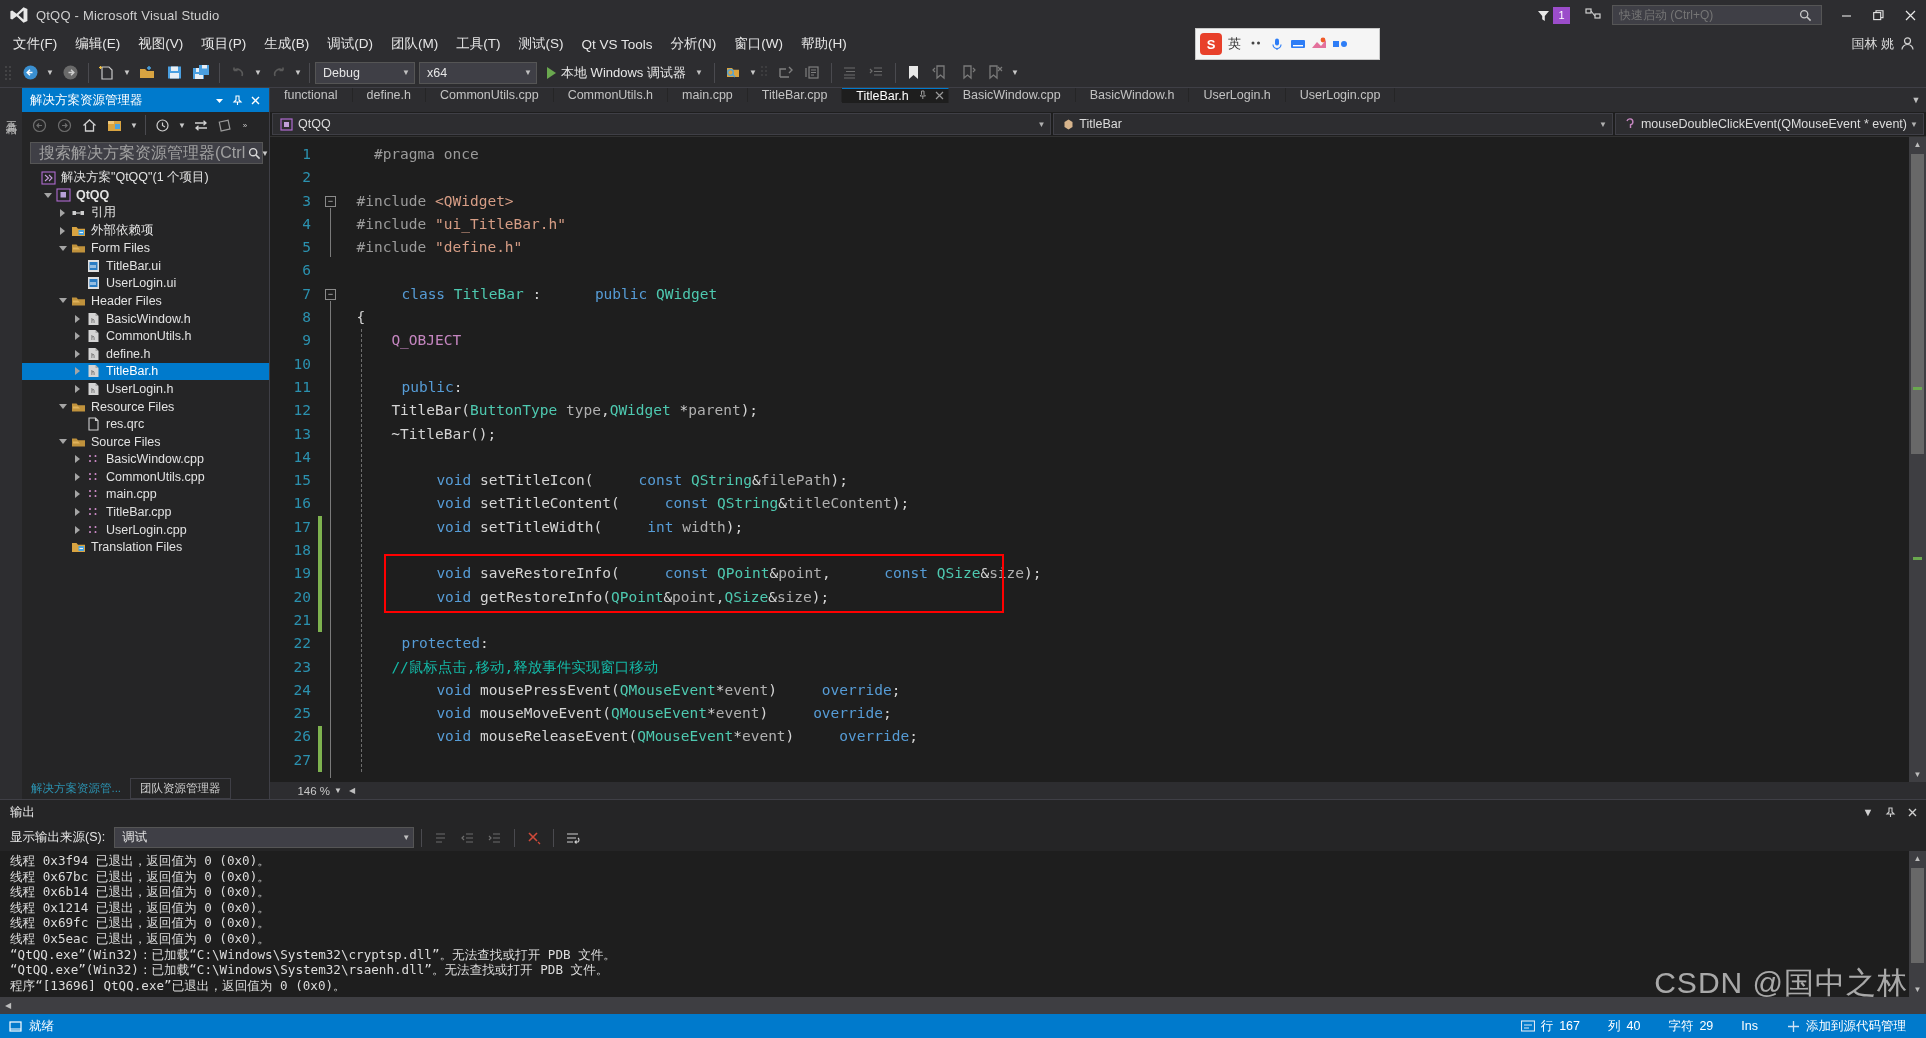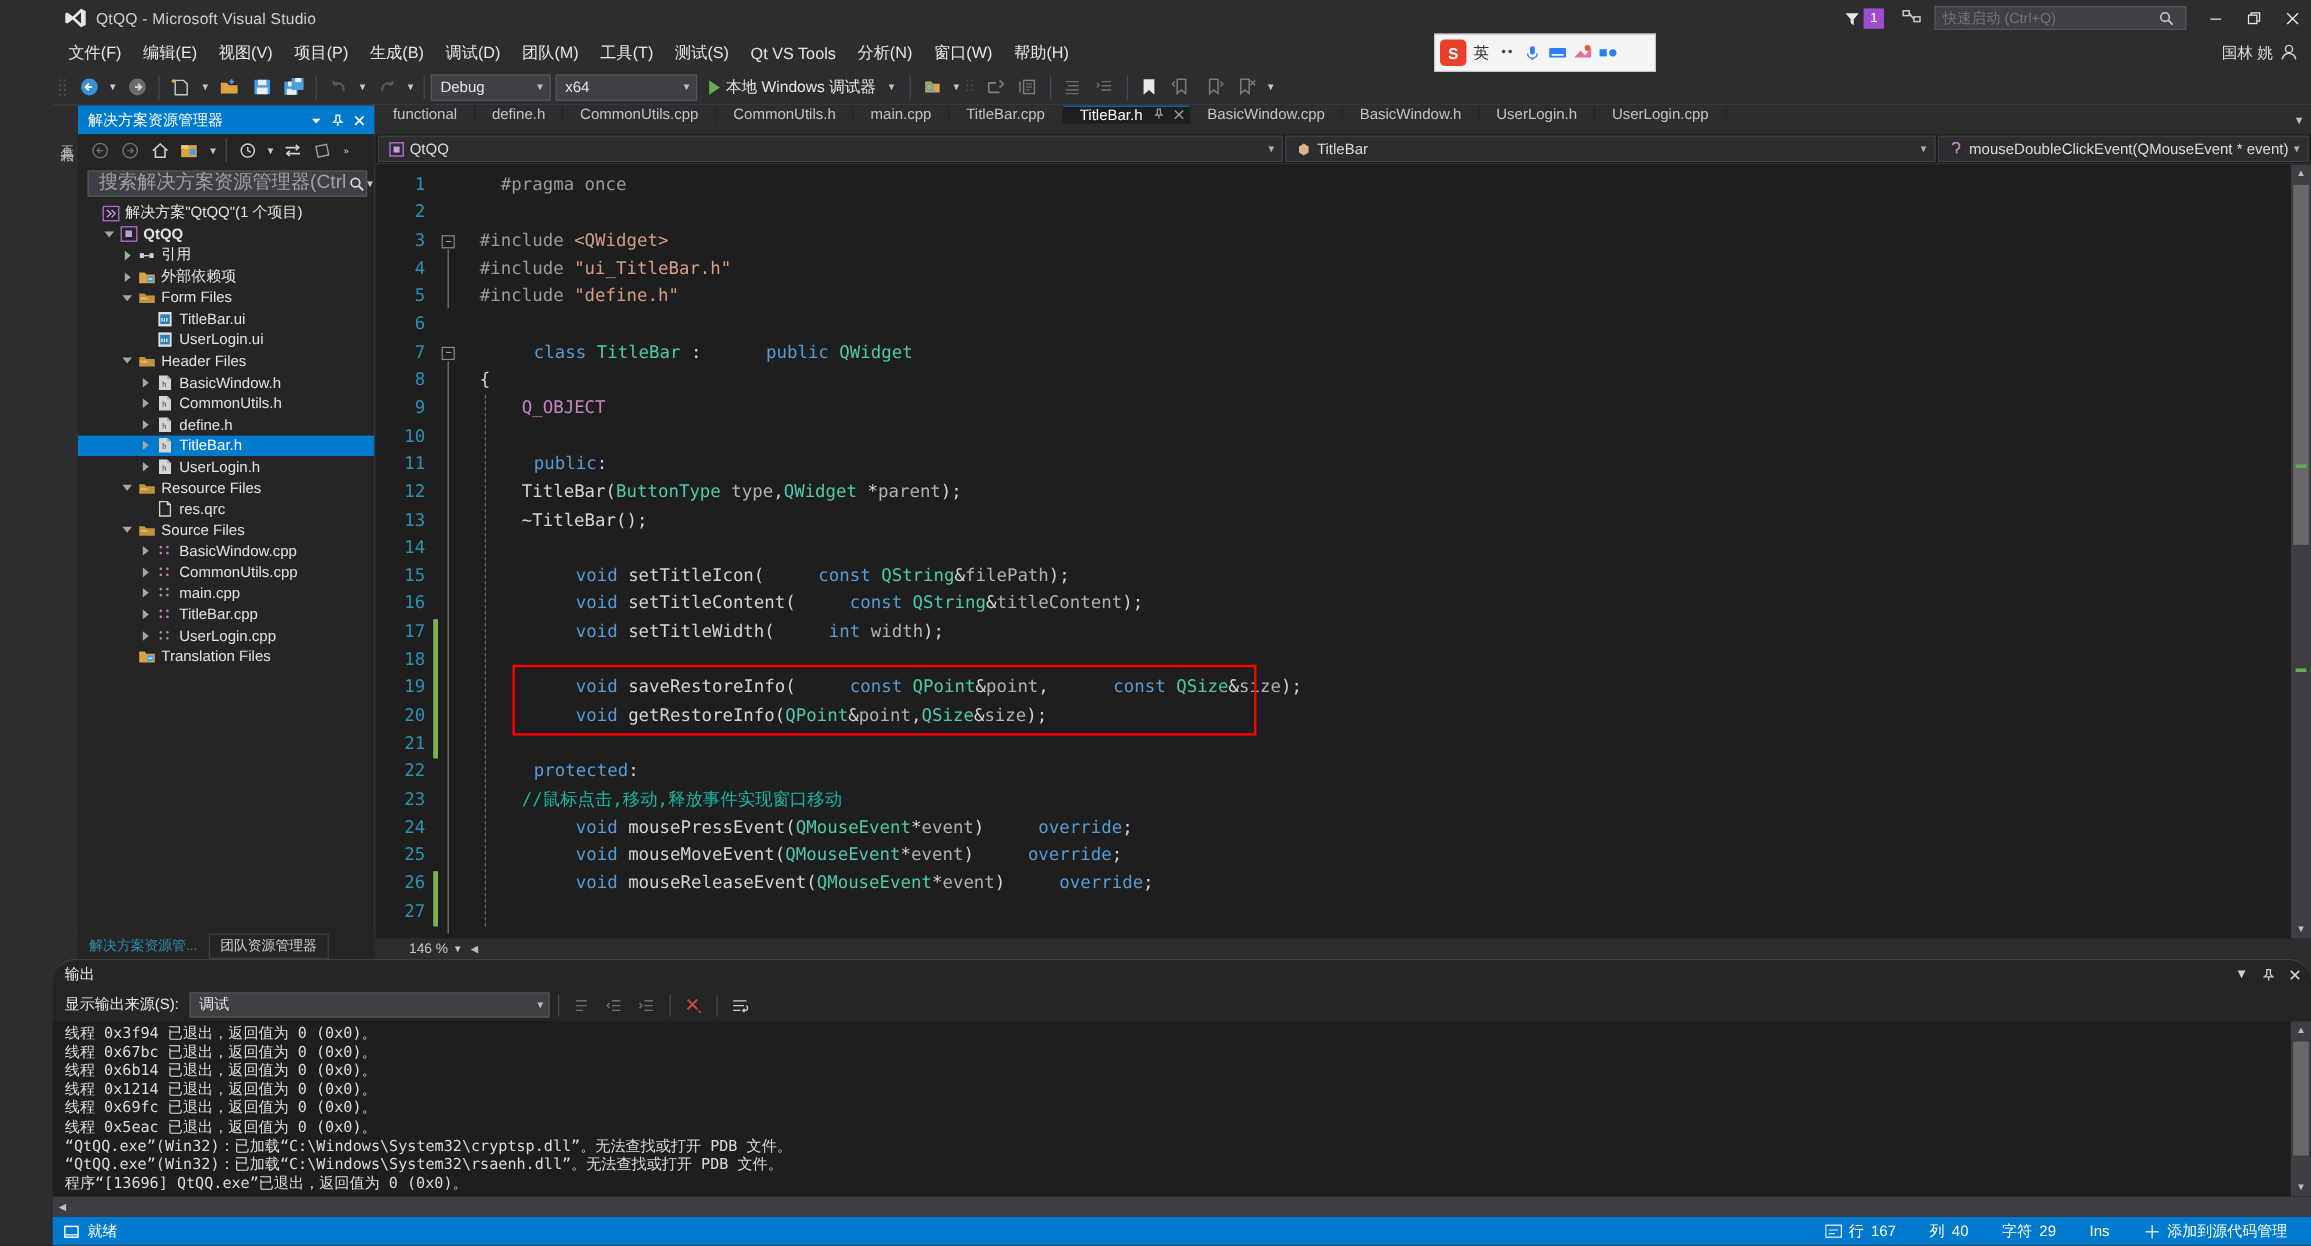--- a/index.html
+++ b/index.html
@@ -9,21 +9,21 @@
     overflow: hidden;
     background: #2d2d30;
     font-family: "Liberation Sans", sans-serif;
     -webkit-font-smoothing: antialiased;
   }
   .app {
     width: 1926px; height: 1038px;
     position: relative;
     background: #2d2d30;
     color: #f1f1f1;
-    display: flex; flex-direction: column; padding-left: 44px;
+    display: flex; flex-direction: column;
   }
 
   
   .titlebar {
     height: 30px; background: #2d2d30;
     display: flex; align-items: center;
     position: relative; flex: 0 0 30px;
   }
   .vs-logo {
     width: 22px; height: 22px; margin-left: 8px; margin-right: 6px;
@@ -226,21 +226,21 @@
   .zoombox {
     width: 62px; height: 17px; background: #2d2d30; color: #c8c8c8; font-size: 11.5px;
     display: flex; align-items: center; justify-content: flex-end; padding-right: 2px;
   }
   .se-bottom-tabs { display: flex; align-items: stretch; height: 21px; background: #252526; flex: 0 0 21px; }
   .sbt { font-size: 11.5px; color: #cfcfcf; padding: 0 9px; display:flex;align-items:center; white-space:nowrap; }
   .sbt.active { color: #2b91af; }
   .sbt.box { border: 1px solid #3f3f46; }
 
   
-  .outpanel { height: 215px; background: #252526; display: flex; flex-direction: column; flex: 0 0 215px; border-top: 1px solid #3f3f46; border-radius: 19px; }
+  .outpanel { height: 215px; background: #252526; display: flex; flex-direction: column; flex: 0 0 215px; border-top: 1px solid #3f3f46; }
   .out-title {
     height: 24px; display: flex; align-items: center; padding-left: 10px;
     font-size: 12.5px; color: #e6e6e6; position: relative;
   }
   .out-title .dots { flex: 1 1 auto; height: 100%; }
   .out-title-btns { display: flex; align-items: center; padding-right: 6px; gap: 6px; }
   .otb { width: 16px; height: 20px; display: flex; align-items: center; justify-content: center; color: #d0d0d0; font-size: 11px; }
   .out-toolbar { height: 27px; display: flex; align-items: center; padding-left: 10px; gap: 3px; }
   .out-lbl { font-size: 12.5px; color: #e6e6e6; margin-right: 6px; white-space: nowrap; }
   .out-combo {
@@ -1169,14 +1169,15 @@
         <span class="sb-icon">
           <svg width="13" height="13" viewBox="0 0 13 13">
               <path d="M6.5 1 L6.5 12 M1 6.5 L12 6.5" stroke="#cfe2f5" stroke-width="1.3"></path>
             </svg>
         </span>
         <span>添加到源代码管理</span>
       </span>
     </div>
   </div>
 
+  <div class="watermark">CSDN @国中之林</div>
 
 </div>
 
 </body></html>

